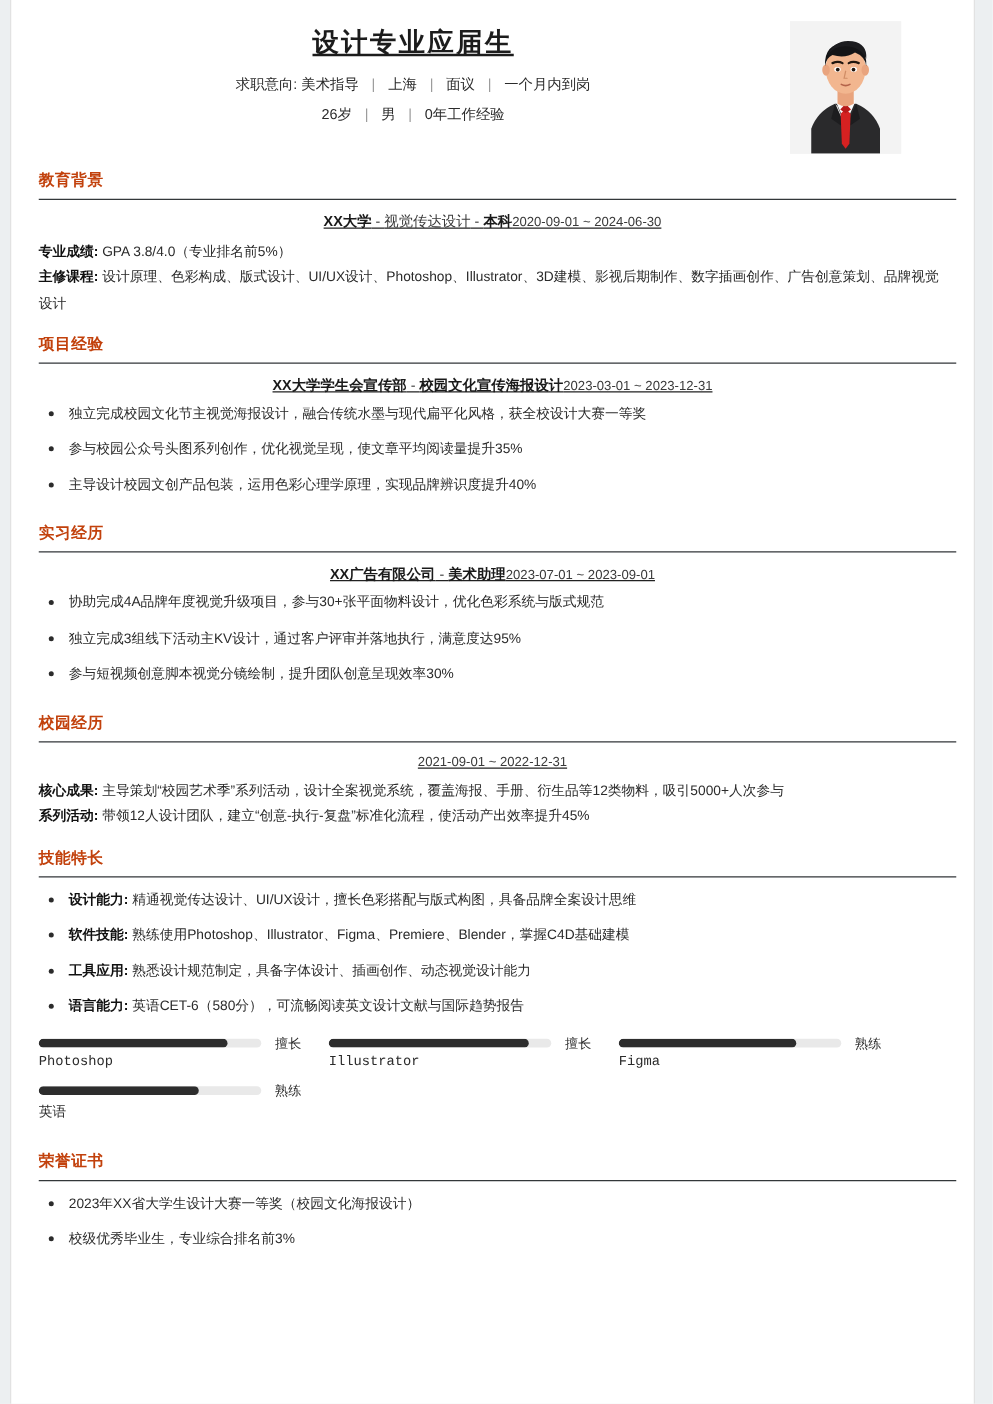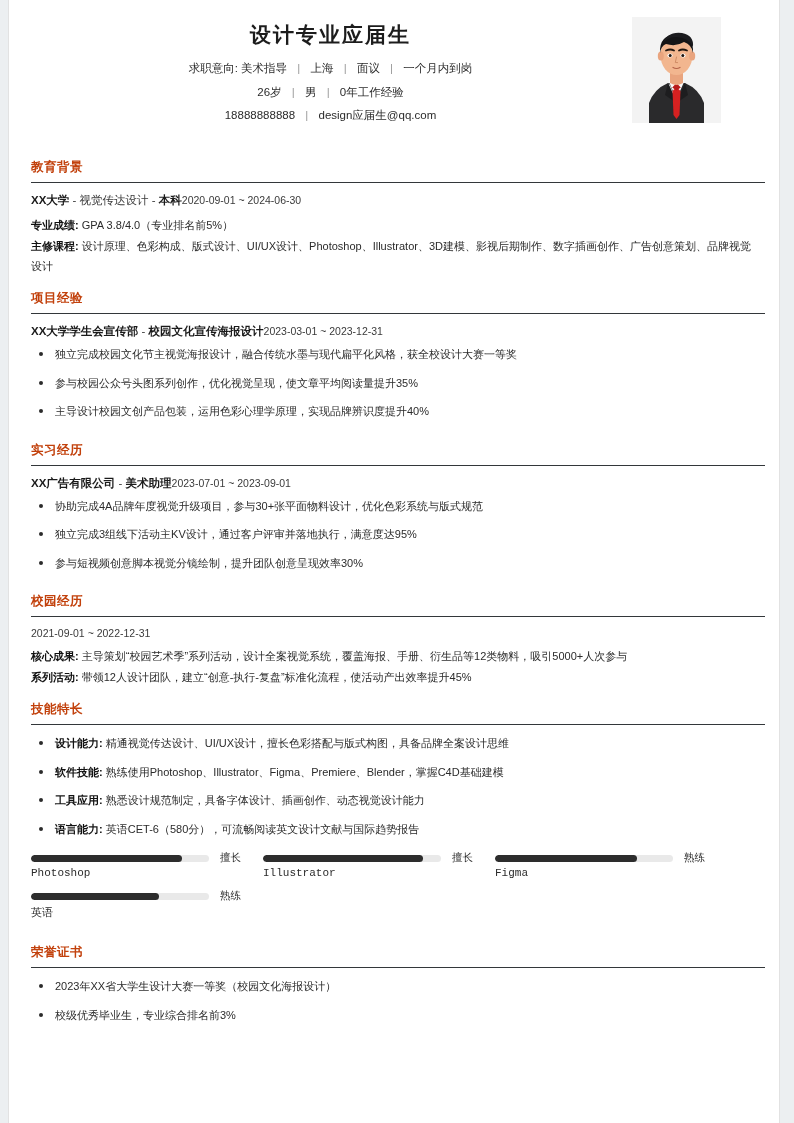--- a/index.html
+++ b/index.html
@@ -36,20 +36,21 @@
     width: 615px;
     text-align: center;
   }
   .name {
     font-size: 21px;
     font-weight: 700;
     letter-spacing: 2px;
     color: #1c1c1c;
     margin: 4px 0 14px 0;
     line-height: 1.2;
+    text-decoration: underline;
   }
   .contact-line {
     font-size: 11.5px;
     color: #2b2b2b;
     line-height: 1.25;
     margin-bottom: 9px;
     white-space: nowrap;
   }
   .contact-line .sep {
     display: inline-block;
@@ -82,23 +83,24 @@
   .section-rule {
     height: 0;
     border-top: 1.4px solid #33373a;
     margin: 0 0 10px 8px;
   }
   .entry {
     padding: 0 8px 0 8px;
   }
   .entry-head {
     display: flex;
-    justify-content: flex-start;
+    justify-content: center;
     align-items: baseline;
     margin-bottom: 7px;
+    text-decoration: underline;
   }
   .entry-title {
     font-size: 11.5px;
     font-weight: 700;
     color: #1a1a1a;
   }
   .entry-title .light {
     font-weight: 400;
     color: #3a3a3a;
   }
@@ -200,25 +202,20 @@
         <span>面议</span>
         <span class="sep">|</span>
         <span>一个月内到岗</span>
       </div>
       <div class="contact-line">
         <span>26岁</span>
         <span class="sep">|</span>
         <span>男</span>
         <span class="sep">|</span>
         <span>0年工作经验</span>
-      </div>
-      <div class="contact-line">
-        <span>18888888888</span>
-        <span class="sep">|</span>
-        <span>design应届生@qq.com</span>
       </div>
     </div>
 
     <div class="avatar">
       <svg width="89" height="106" viewBox="0 0 89 106">
         <rect x="0" y="0" width="89" height="106" fill="#f3f3f3"></rect>
 
         <path d="M17 106 L17 86 Q22 72 36 66 L53 66 Q67 72 72 86 L72 106 Z" fill="#2a2a2c"></path>
 
         <path d="M37 65 L44.5 82 L52 65 L52 63 L37 63 Z" fill="#fbfbfb"></path>

